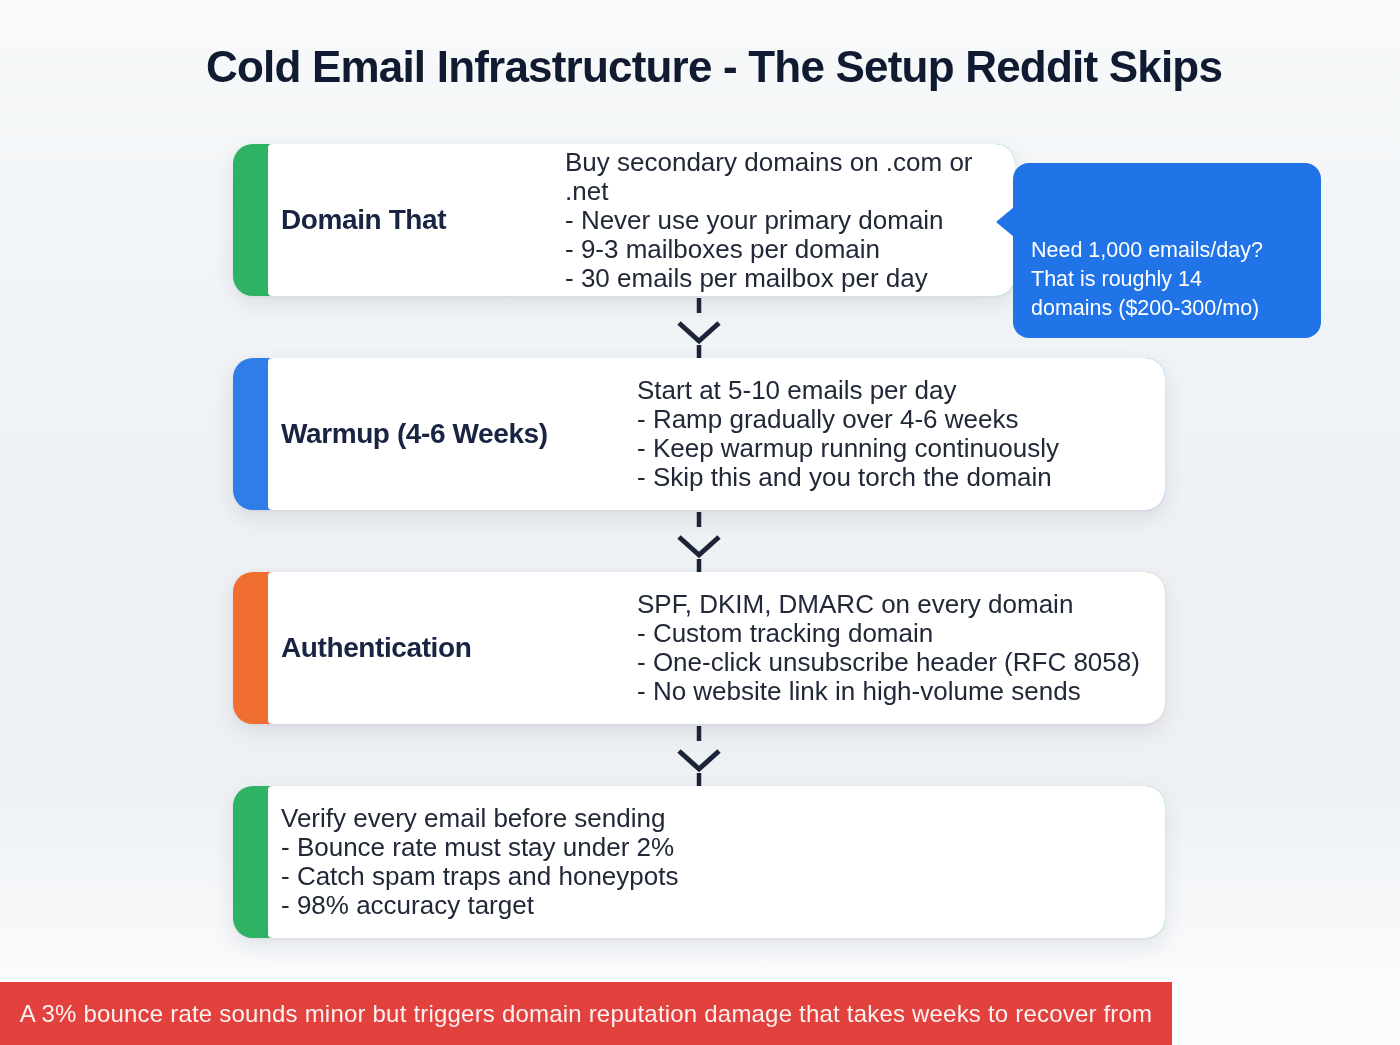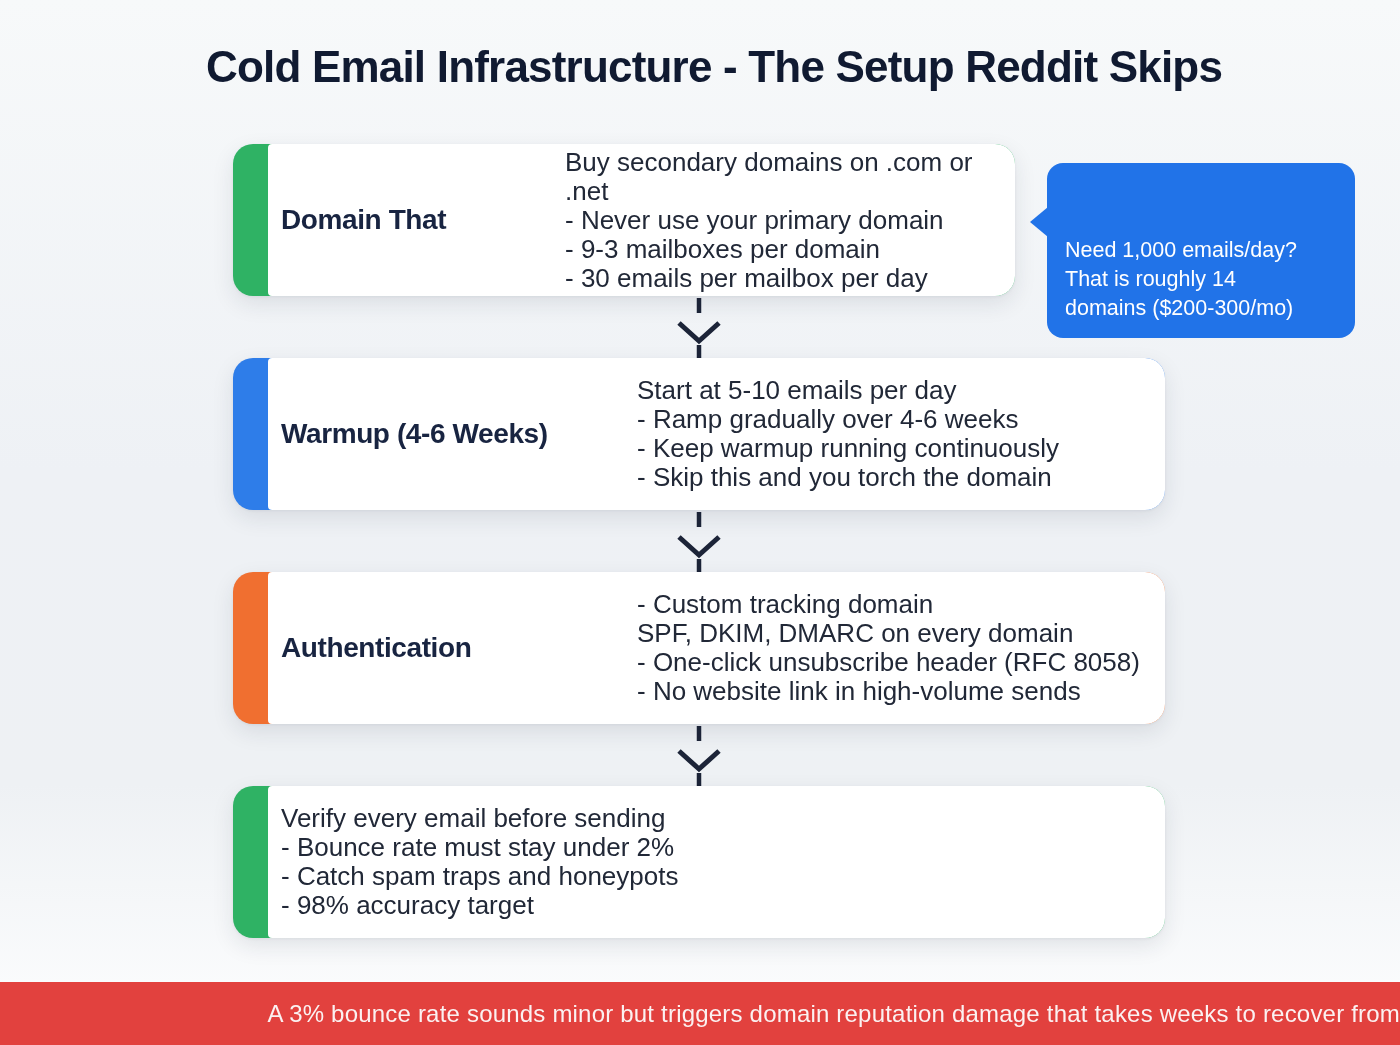--- a/index.html
+++ b/index.html
@@ -75,21 +75,21 @@
   .connector {
     height: 62px;
     display: flex;
     align-items: center;
     justify-content: center;
   }
   .connector svg { display: block; }
 
   .callout {
     position: absolute;
-    left: 1047px;
+    left: 1013px;
     top: 163px;
     width: 308px;
     border-radius: 16px;
     padding: 15px 18px 15px 18px;
     font-size: 21.5px;
     line-height: 29px;
     white-space: pre-line;
     color: #ffffff;
   }
   .callout-tail {
@@ -101,25 +101,25 @@
     border-top: 15px solid transparent;
     border-bottom: 15px solid transparent;
     border-right-width: 18px;
     border-right-style: solid;
   }
 
   .footer-banner {
     position: absolute;
     left: 0;
     bottom: 0;
-    width: 1400px;
+    width: 1172px;
     height: 63px;
     display: flex;
     align-items: center;
-    justify-content: flex-end;
+    justify-content: center;
   }
   .footer-text {
     font-size: 24px;
     color: #fbf1f1;
     letter-spacing: 0.2px;
   }
 </style>
 </head>
 <body>
 
@@ -164,22 +164,22 @@
       <line x1="28" y1="2" x2="28" y2="17" stroke="currentColor" stroke-width="4.5"></line>
       <polyline points="8,27 28,45 48,27" fill="none" stroke="currentColor" stroke-width="5"></polyline>
       <line x1="28" y1="49" x2="28" y2="62" stroke="currentColor" stroke-width="4.5"></line>
     </svg>
   </div>
 
   <div class="card card--wide" style="background-color: rgb(240, 111, 48);">
     <div class="card-inner">
       <div class="card-title">Authentication</div>
       <div class="card-body">
+        <div>SPF, DKIM, DMARC on every domain</div>
         <div>- Custom tracking domain</div>
-        <div>SPF, DKIM, DMARC on every domain</div>
         <div>- One-click unsubscribe header (RFC 8058)</div>
         <div>- No website link in high-volume sends</div>
       </div>
     </div>
   </div>
 
   <div class="connector" style="color: rgb(28, 36, 56);">
     <svg width="56" height="62" viewBox="0 0 56 62">
       <line x1="28" y1="2" x2="28" y2="17" stroke="currentColor" stroke-width="4.5"></line>
       <polyline points="8,27 28,45 48,27" fill="none" stroke="currentColor" stroke-width="5"></polyline>

